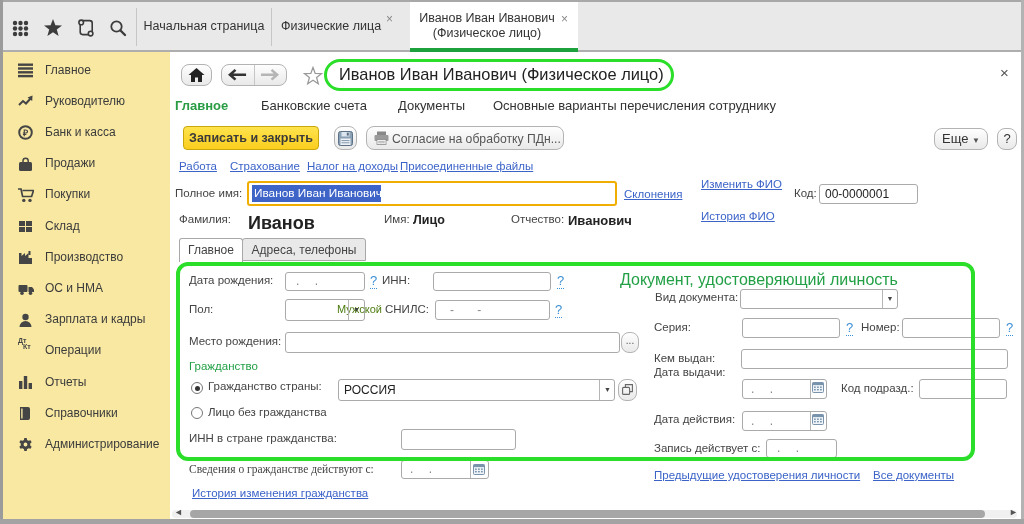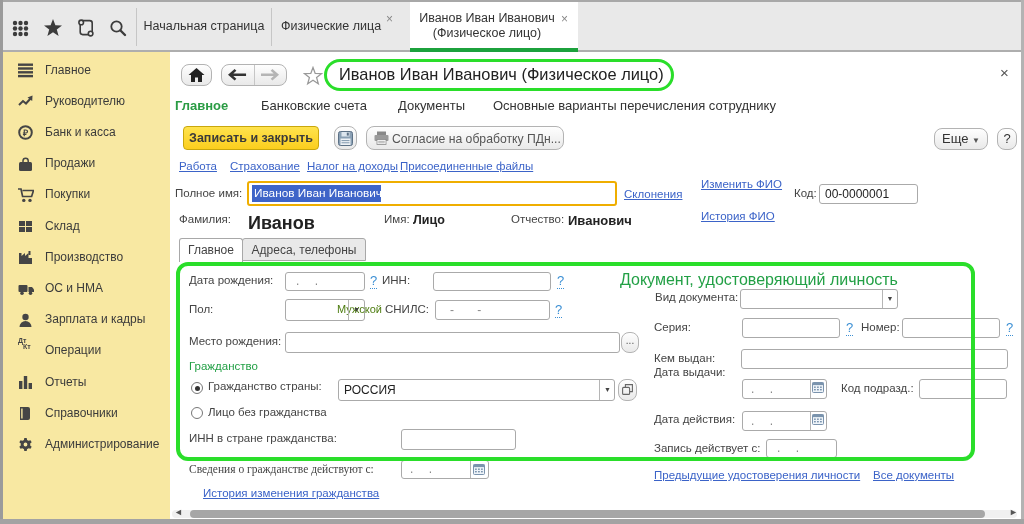--- a/index.html
+++ b/index.html
@@ -249,21 +249,21 @@
     <rect x="0.5" y="0.5" width="11" height="2.6" fill="#7a93ad"></rect>
     <g fill="#7a93ad">
       <rect x="2" y="4.5" width="1.8" height="1.4"></rect>
       <rect x="5" y="4.5" width="1.8" height="1.4"></rect>
       <rect x="8" y="4.5" width="1.8" height="1.4"></rect>
       <rect x="2" y="7" width="1.8" height="1.4"></rect>
       <rect x="5" y="7" width="1.8" height="1.4"></rect>
       <rect x="8" y="7" width="1.8" height="1.4"></rect>
     </g>
   </svg>
-<div class="lnk" style="left:203px;top:487px;">История изменения гражданства</div>
+<div class="lnk" style="left:192px;top:487px;">История изменения гражданства</div>
 
 <div class="abs grn" style="left:620px;top:271px;font-size:16px;">Документ, удостоверяющий личность</div>
 <div class="lbl" style="left:655px;top:291px;">Вид документа:</div>
 <div class="inp" style="left:740px;top:289px;width:158px;height:20px;"></div>
 <div class="abs" style="left:882px;top:290px;width:15px;height:18px;border-left:1px solid #b5b5b5;text-align:center;line-height:18px;font-size:7px;color:#444;">▼</div>
 <div class="lbl" style="left:654px;top:321px;">Серия:</div>
 <div class="inp" style="left:742px;top:318px;width:98px;height:20px;"></div>
 <div class="q" style="left:846px;top:321px;">?</div>
 <div class="lbl" style="left:861px;top:321px;">Номер:</div>
 <div class="inp" style="left:902px;top:318px;width:98px;height:20px;"></div>

